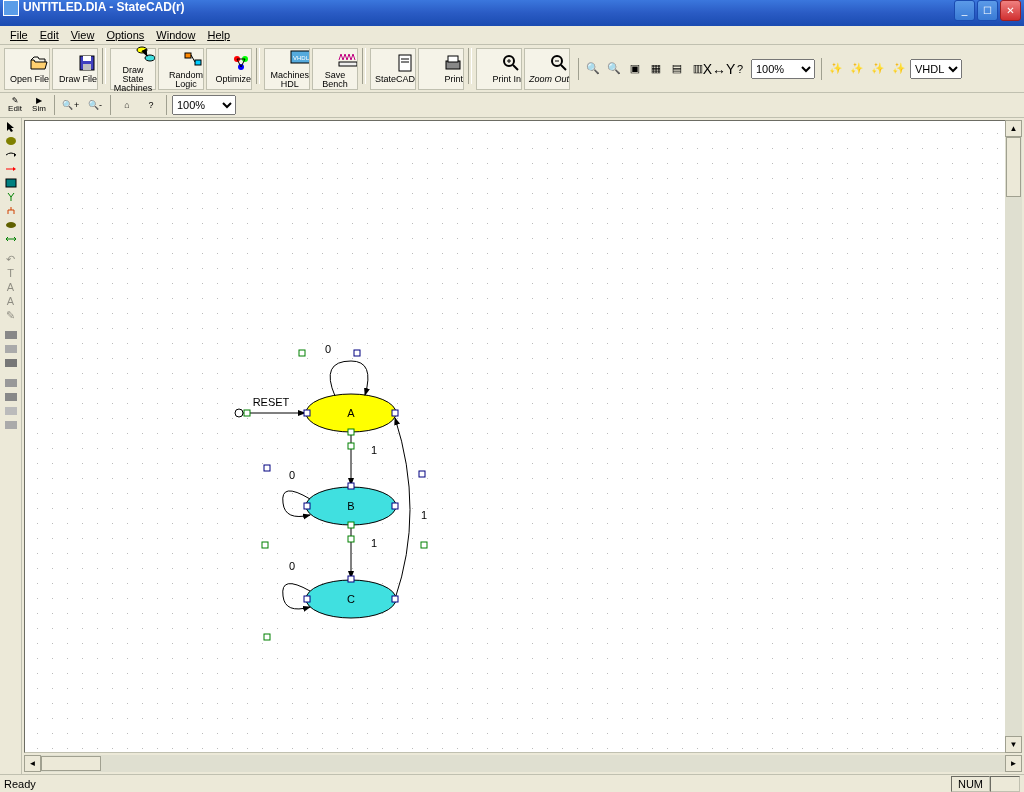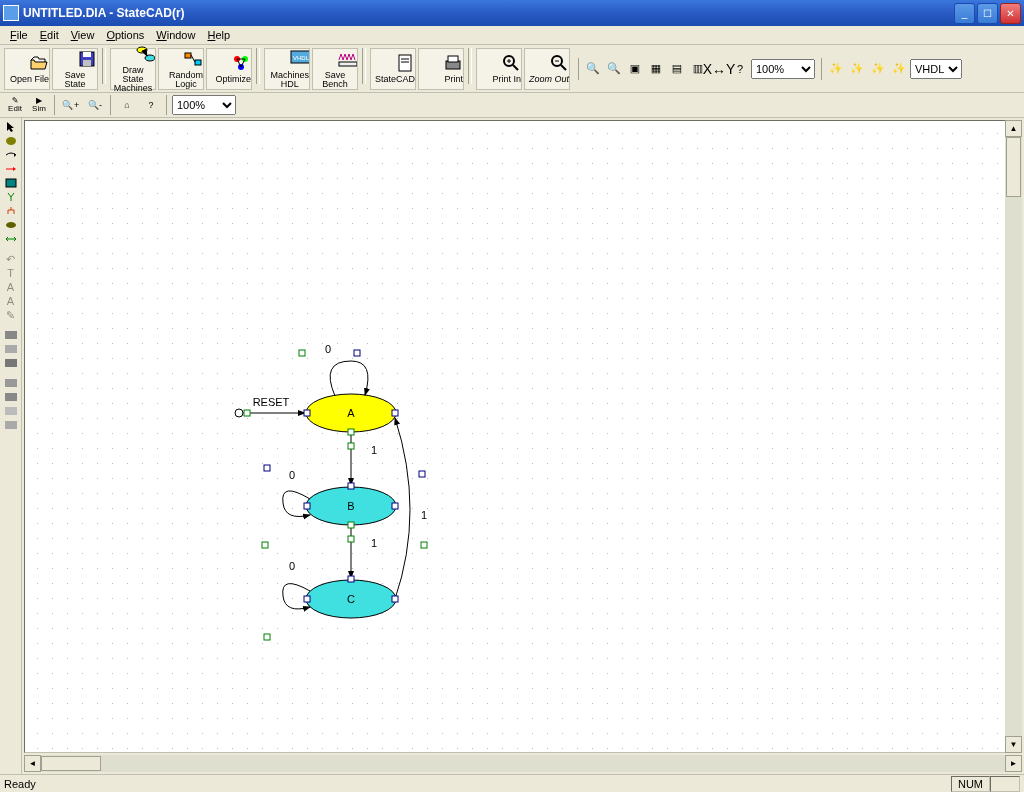--- a/index.html
+++ b/index.html
@@ -1,22 +1,22 @@
 <!DOCTYPE html>
 <html><head>
 <meta charset="utf-8">
 <style>
 * { box-sizing: border-box; margin: 0; padding: 0; }
 body { font-family: Tahoma, sans-serif; font-size: 11px; background: #ece9d8; width: 1024px; height: 792px; overflow: hidden; display: flex; flex-direction: column; }
-.titlebar { height: 26px; background: linear-gradient(to bottom, #3b77dd 0%, #2a5bc4 50%, #1a4bb0 100%); display: flex; align-items: center; padding: 0 3px; color: white; }
+.titlebar { height: 26px; background: linear-gradient(to bottom, #3b77dd 0%, #2a5bc4 50%, #1a4bb0 100%); display: flex; padding: 0 3px; color: white; }
 .titlebar .app-icon { width: 16px; height: 16px; background: #5a9de8; margin-right: 4px; border: 1px solid #fff; }
 .titlebar .title { flex: 1; font-weight: bold; font-size: 12px; }
 .titlebar .winbtn { width: 21px; height: 21px; margin-left: 2px; background: linear-gradient(to bottom, #5b9ae8, #3a7bd5); border: 1px solid #1a4bb0; border-radius: 3px; display: flex; align-items: center; justify-content: center; color: white; font-size: 10px; cursor: pointer; }
 .titlebar .winbtn.close { background: linear-gradient(to bottom, #f08080, #d03030); border-color: #a02020; }
-.menubar { height: 19px; background: #ece9d8; display: flex; align-items: center; padding: 0 4px; border-bottom: 1px solid #c0c0b0; }
+.menubar { height: 19px; background: #ece9d8; display: flex; align-items: center; padding: 0 4px; border-bottom: 1px solid #c0c0b0; text-decoration: underline; }
 .menubar .menu-item { padding: 1px 6px; cursor: pointer; }
 .menubar .menu-item u { text-decoration: underline; }
 .toolbar-row { background: #ece9d8; border-bottom: 1px solid #c0c0b0; display: flex; align-items: center; padding: 2px 4px; gap: 2px; }
 .toolbar-main { height: 48px; }
 .big-btn { width: 46px; height: 42px; border: 1px solid #c0c0b0; background: #f5f3e8; display: flex; flex-direction: column; align-items: flex-end; justify-content: center; cursor: pointer; font-size: 9px; text-align: center; line-height: 1; }
 .big-btn .ico { width: 20px; height: 20px; margin-bottom: 2px; display: flex; align-items: center; justify-content: center; }
 .sep { width: 4px; height: 36px; border-left: 1px solid #a0a090; border-right: 1px solid #fff; margin: 0 2px; }
 .small-toolbar { display: flex; align-items: center; gap: 1px; padding: 0 4px; border-left: 1px solid #a0a090; height: 22px; }
 .small-btn { width: 20px; height: 20px; border: 1px solid transparent; display: flex; align-items: center; justify-content: center; cursor: pointer; }
 .zoom-select { height: 20px; font-size: 11px; width: 64px; }
@@ -76,21 +76,21 @@
         <div style="white-space: pre-line;">Open File</div>
       </div>
       <div class="big-btn">
         <div class="ico">
           <svg width="18" height="18">
             <rect x="2" y="2" width="14" height="14" fill="#4040c0" stroke="black"></rect>
             <rect x="5" y="2" width="8" height="5" fill="white"></rect>
             <rect x="5" y="10" width="8" height="6" fill="#c0c0c0"></rect>
           </svg>
         </div>
-        <div style="white-space: pre-line;">Save State</div>
+        <div style="white-space: pre-line;">Draw File</div>
       </div>
       <div class="sep"></div>
       <div class="big-btn">
         <div class="ico">
           <svg width="22" height="20">
             <ellipse cx="7" cy="6" rx="5" ry="3" fill="#ff0" stroke="black"></ellipse>
             <ellipse cx="15" cy="14" rx="5" ry="3" fill="#40e0e0" stroke="black"></ellipse>
             <path d="M10 8 L12 12" stroke="black" marker-end="url(#arrow)"></path>
           </svg>
         </div>

